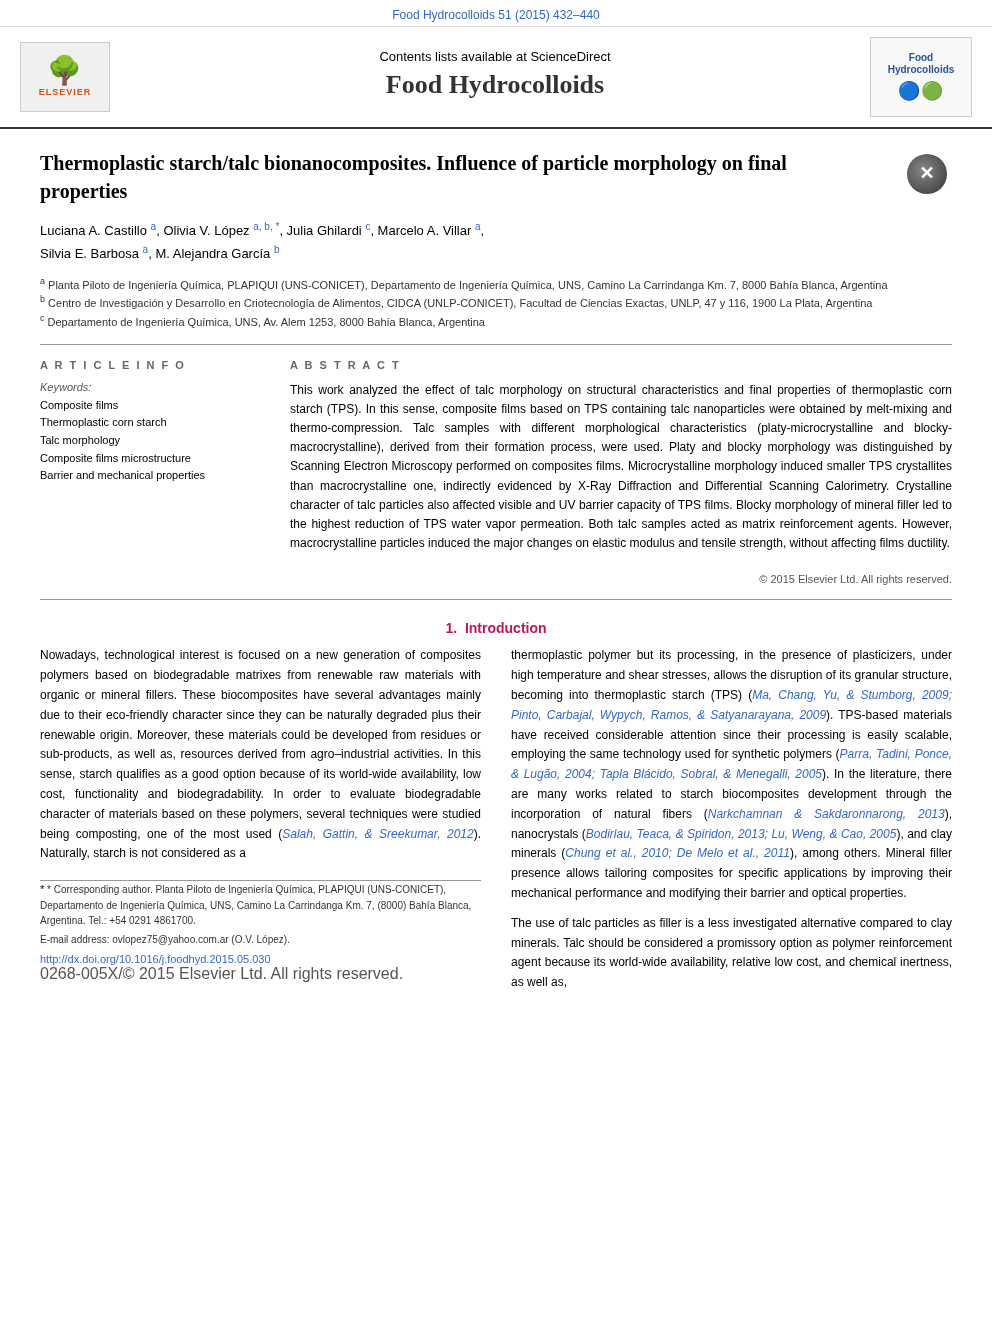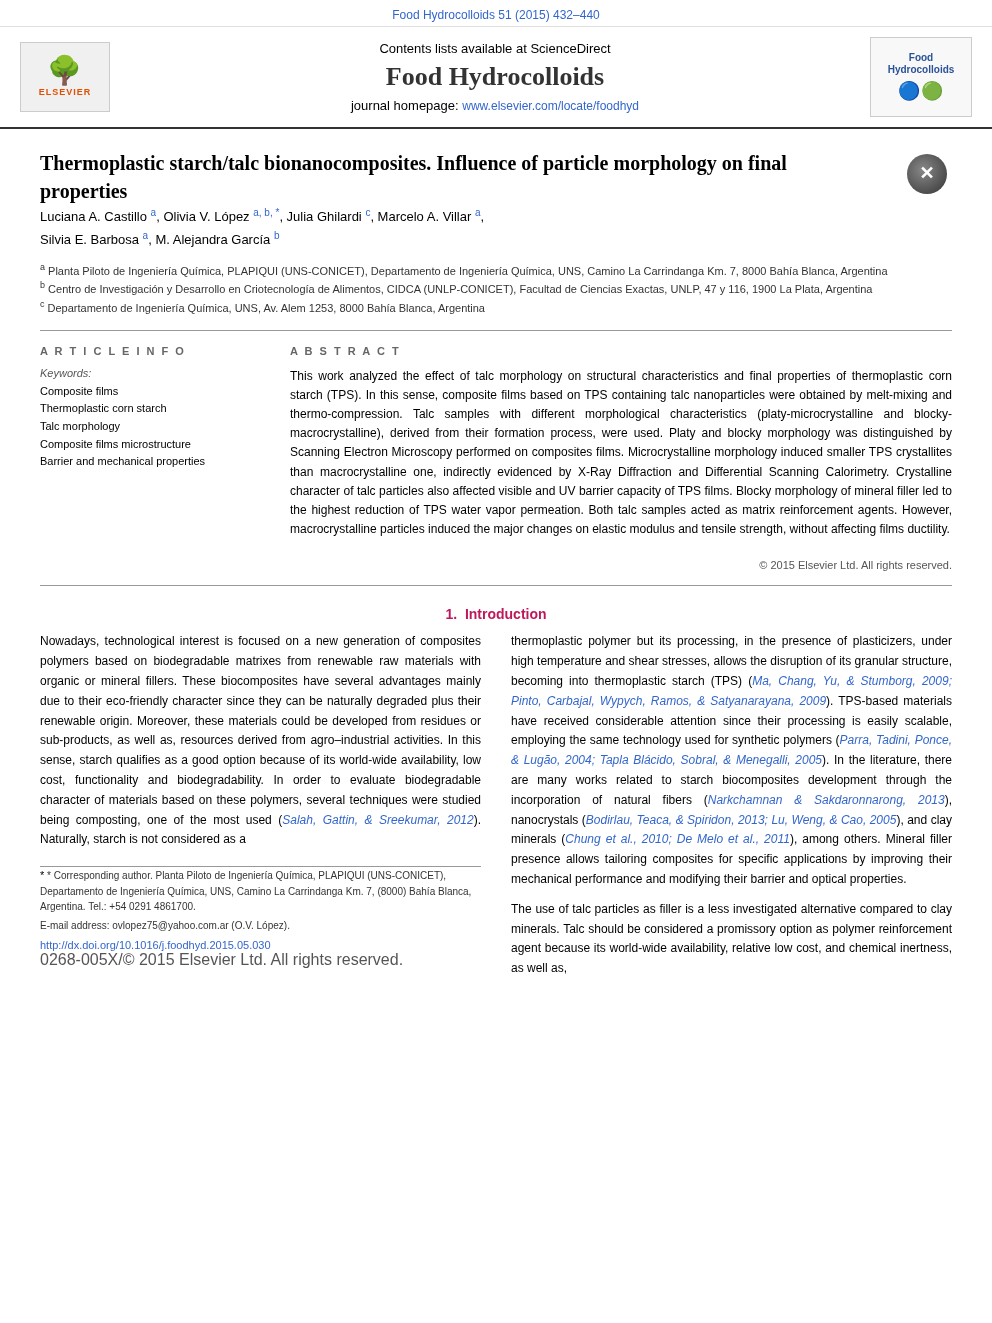--- a/index.html
+++ b/index.html
@@ -95,20 +95,21 @@
     }
     .content-wrapper {
       padding: 20px 40px 20px 40px;
     }
     .article-title {
       font-size: 20px;
       font-weight: bold;
       color: #000;
       font-family: Georgia, serif;
       line-height: 1.4;
+      margin-bottom: 14px;
       padding-right: 80px;
       position: relative;
     }
     .crossmark {
       position: absolute;
       right: 0;
       top: 0;
       width: 50px;
       height: 50px;
       display: flex;
@@ -285,24 +286,20 @@
       <div class="elsevier-tree">🌳</div>
       <div class="elsevier-label">ELSEVIER</div>
     </div>
   </div>
 
   <div class="header-center">
     <div>
       <span>Contents lists available at ScienceDirect</span>
     </div>
     <div class="journal-title">Food Hydrocolloids</div>
-    <div>
-      <span>journal homepage:</span>
-      <span class="science-direct-link">www.elsevier.com/locate/foodhyd</span>
-    </div>
   </div>
 
   <div class="journal-logo-box">
     <div class="journal-logo-title">Food<br>Hydrocolloids</div>
     <div class="journal-logo-circles">🔵🟢</div>
   </div>
 </div>
 
 <div class="content-wrapper">
 

